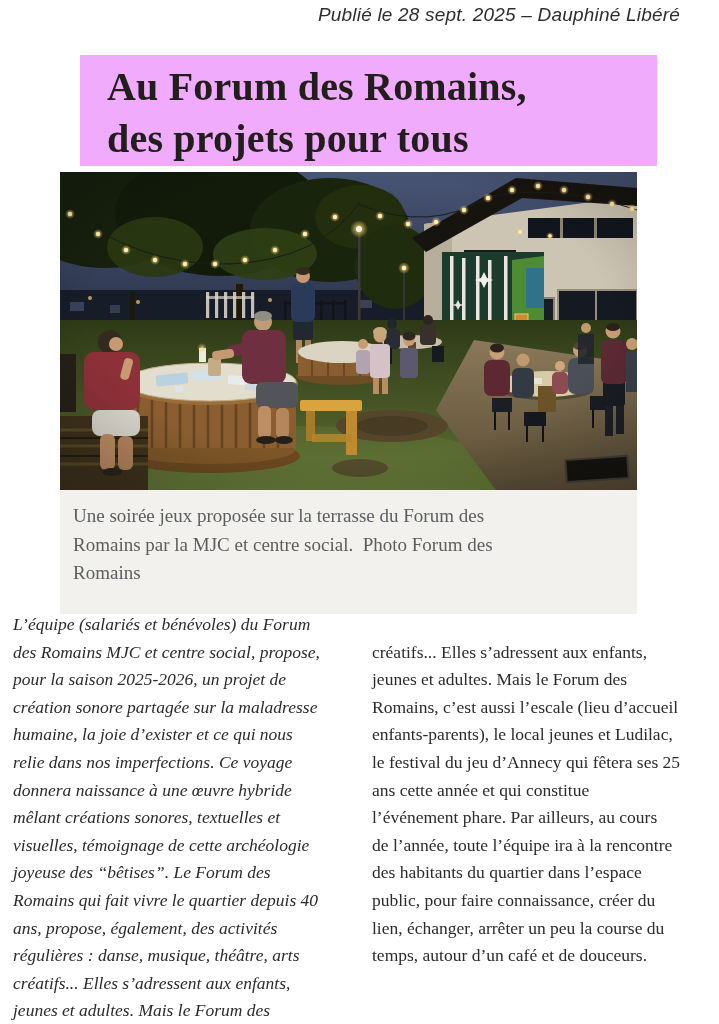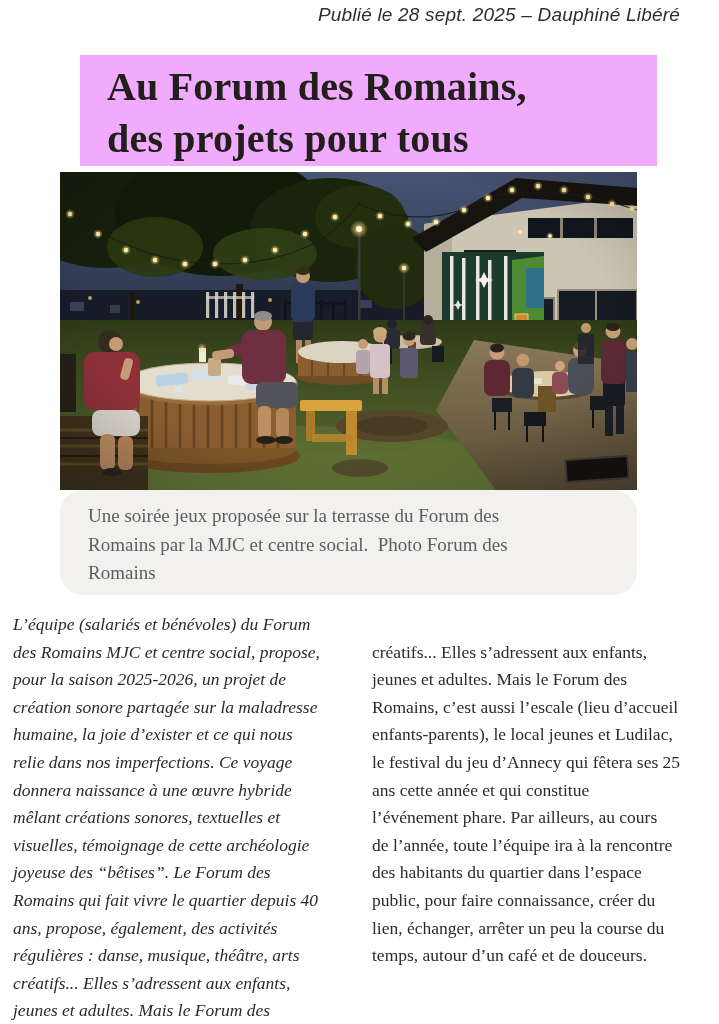--- a/index.html
+++ b/index.html
@@ -19,22 +19,22 @@
   }
   .headline{
     font-weight:bold;font-size:40px;line-height:52px;color:#211e1b;
     white-space:pre-line;letter-spacing:.2px;
   }
   .photo-wrap{
     position:absolute;left:60px;top:172px;width:577px;height:318px;overflow:hidden;
   }
   .photo-wrap svg{display:block;}
   .caption-box{
-    position:absolute;left:60px;top:490px;width:577px;height:105px;
-    background:#f2f1ee;box-sizing:border-box;padding:12px 18px 0 28px;border-radius:23px;
+    position:absolute;left:60px;top:490px;width:577px;height:124px;
+    background:#f2f1ee;box-sizing:border-box;padding:12px 18px 0 13px;
   }
   .caption{
     font-size:19px;line-height:28.5px;color:#5b5e61;white-space:pre-line;
   }
   .col{
     position:absolute;top:611px;
     font-size:17.5px;line-height:27.6px;color:#2b2b2b;
     white-space:pre-line;
   }
   .col-left{left:13px;width:352px;font-style:italic;}

